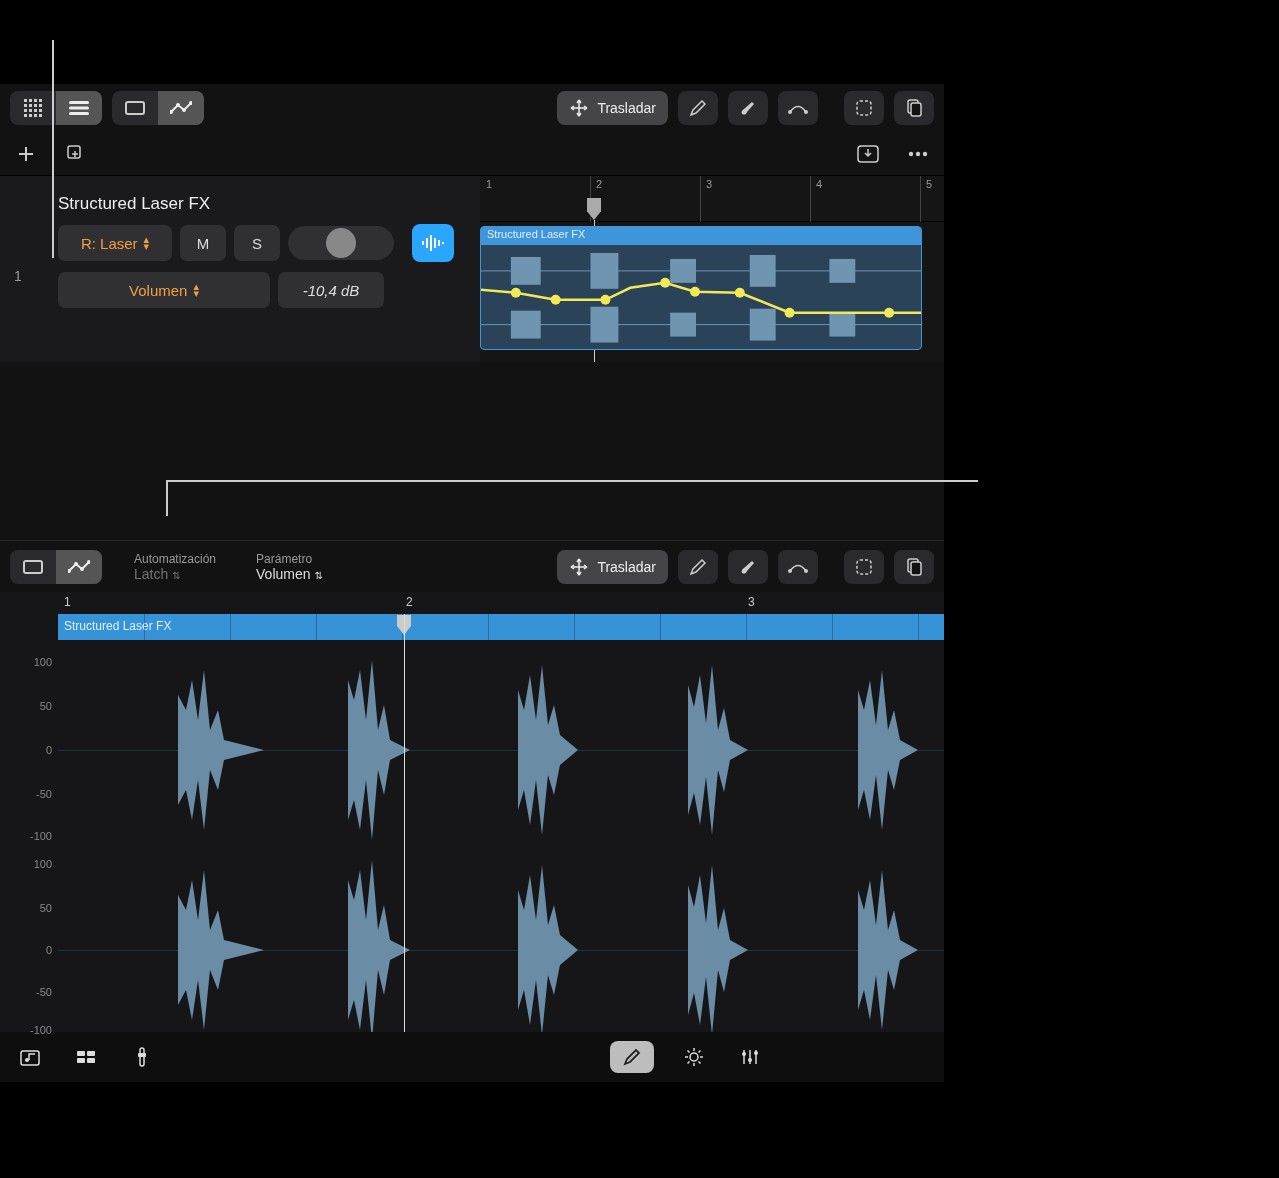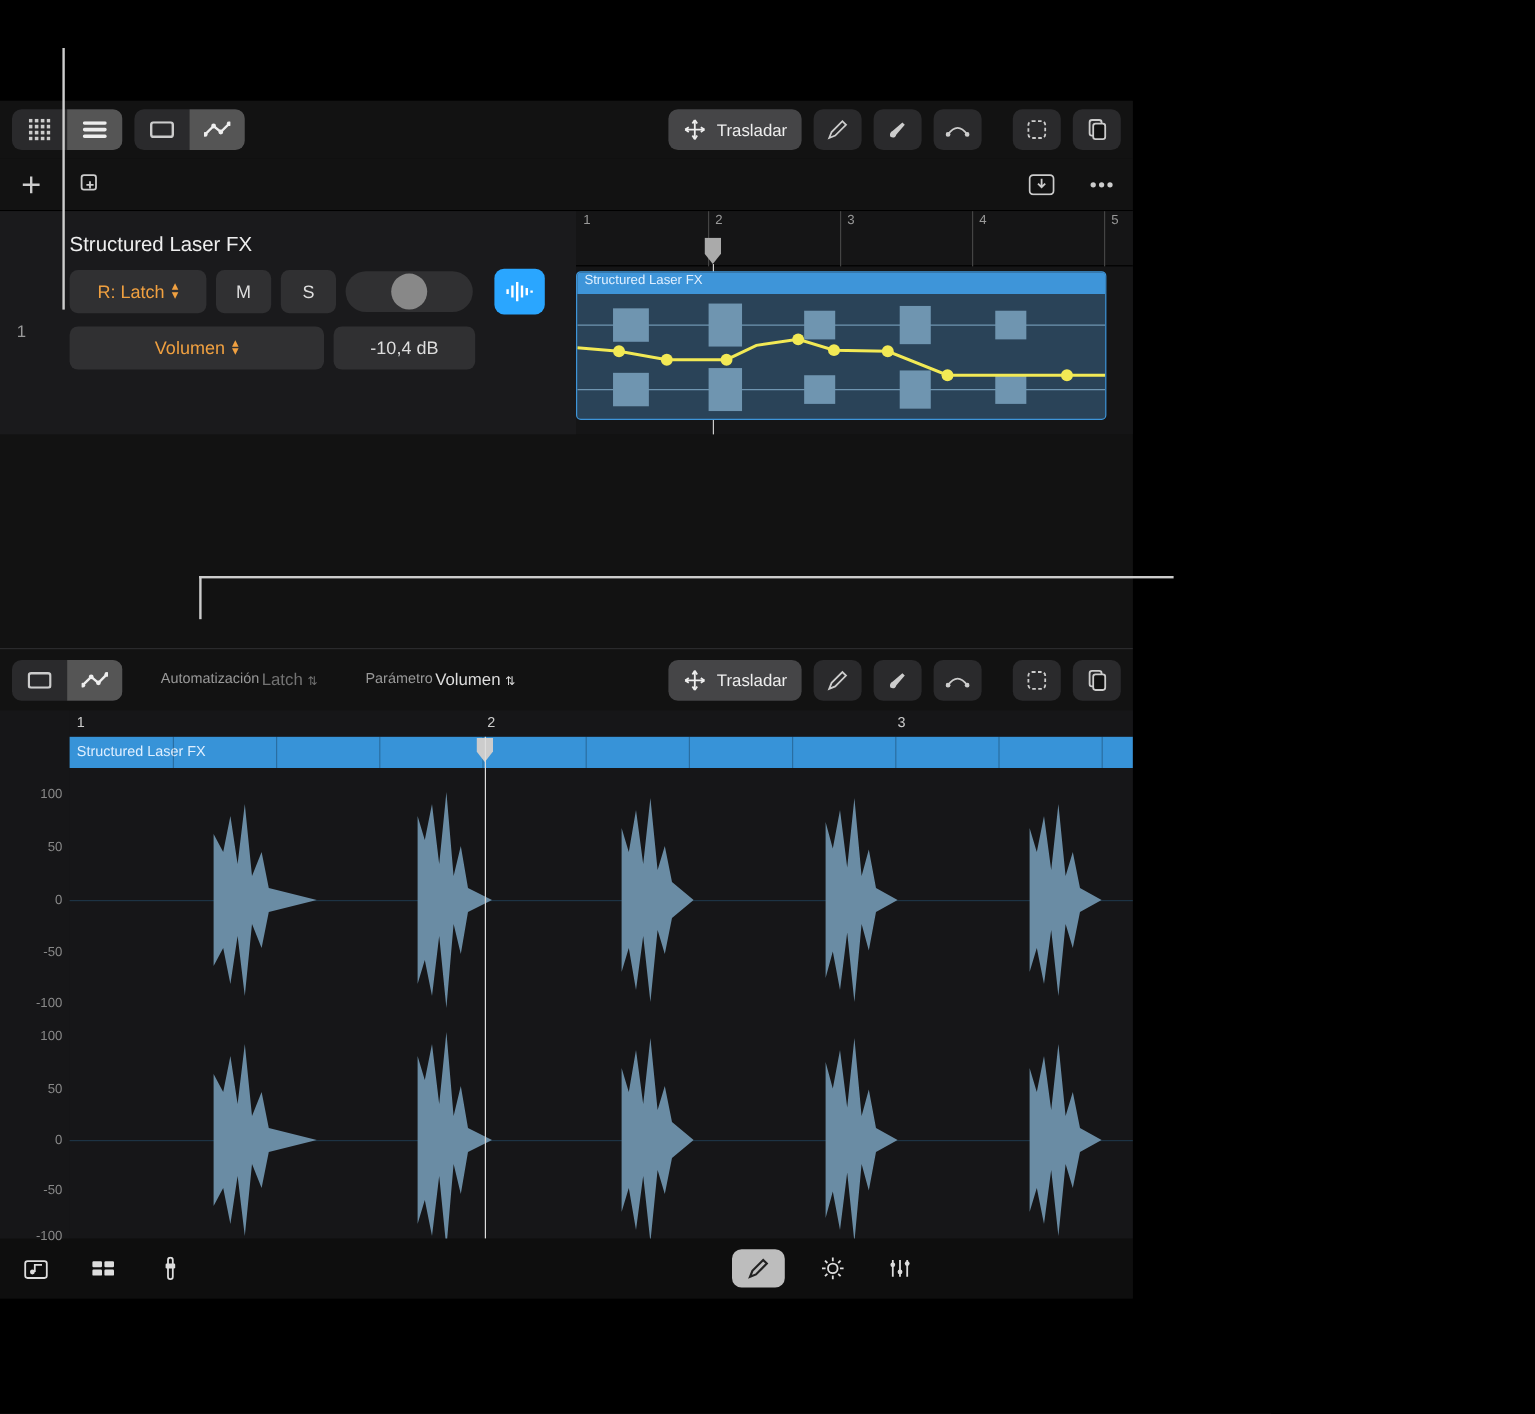--- a/index.html
+++ b/index.html
@@ -115,21 +115,21 @@
     background: #303032;
     height: 36px;
     border-radius: 7px;
     display: flex; align-items: center; justify-content: center;
     font-size: 15px;
   }
   .chip.orange { color: #f0a040; }
   .chip.w60 { width: 114px; }
   .chip.ws { width: 46px; color:#ddd; }
   .chip.wvol { width: 212px; }
-  .chip.wdb { width: 118px; }
+  .chip.wdb { width: 106px; font-style: italic; }
   .updown { font-size: 11px; margin-left: 6px; line-height: 7px; display:inline-block; }
   .fader {
     width: 106px; height: 34px; background: #303032; border-radius: 17px;
     position: relative;
   }
   .fader .knob {
     position: absolute; width: 30px; height: 30px; border-radius: 50%;
     background: #888; top: 2px; left: 38px;
   }
   .wave-btn {
@@ -177,21 +177,21 @@
     height: 178px;
     background: #121212;
   }
 
   
   .editor-toolbar {
     display:flex; align-items:center; height:52px; background:#121212;
     padding: 0 10px; gap: 10px;
     border-top: 1px solid #2a2a2c;
   }
-  .stack { display:flex; flex-direction:row; justify-content:space-between; gap:2px; line-height:1; }
+  .stack { display:flex; flex-direction:column; justify-content:space-between; gap:2px; line-height:1; }
   .stack .lbl { font-size:12px; color:#999; }
   .stack .val { font-size:14px; }
   .stack .orange { color:#737373; }
 
   .editor-area {
     display:flex;
     height: 440px;
     background:#161618;
     position:relative;
   }
@@ -361,21 +361,21 @@
         </svg>
     </div>
   </div>
 
   <div class="main-split">
     <div class="trackhdr">
       <div class="tracknum">1</div>
       <div class="trackname">Structured Laser FX</div>
       <div class="row">
         <div class="chip orange w60">
-          <span>R: Latch</span>
+          <span>R: Laser</span>
           <span class="updown">▴<br>▾</span>
         </div>
         <div class="chip ws">M</div>
         <div class="chip ws">S</div>
         <div class="fader">
           <div class="knob"></div>
         </div>
         <div class="wave-btn">
           <svg width="24" height="18">
               <g stroke="#fff" stroke-width="2">

